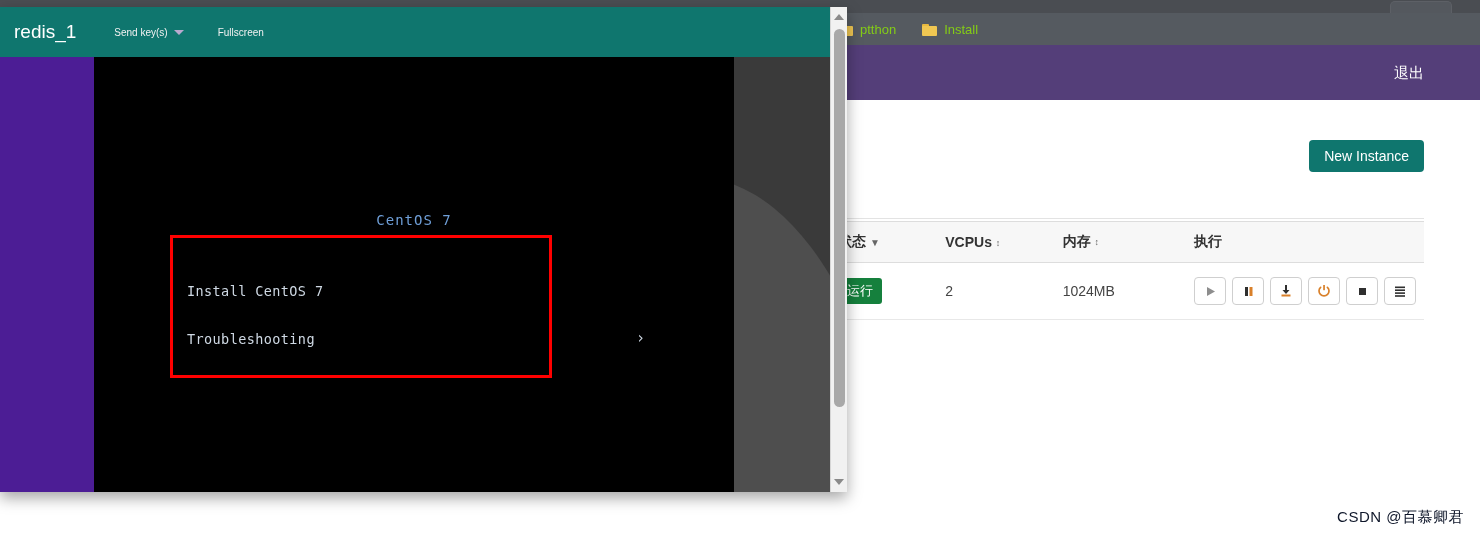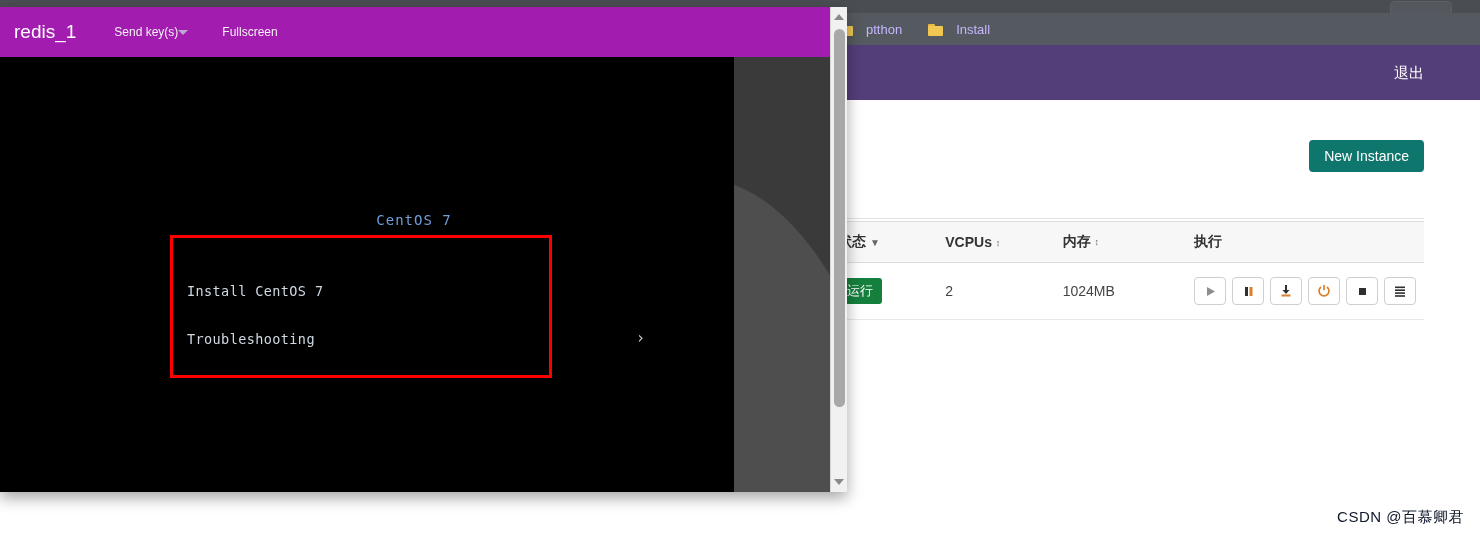--- a/index.html
+++ b/index.html
@@ -48,23 +48,23 @@
     width: 1480px; height: 32px;
     background: #555a60;
     display: flex;
     align-items: center;
     padding-left: 838px;
     box-sizing: border-box;
   }
   .bookmark-item {
     display: flex;
     align-items: center;
-    gap: 13px;
+    gap: 7px;
     margin-right: 26px;
-    color: #c4b5fd;
+    color: #84cc16;
     font-size: 13px;
     white-space: nowrap;
     cursor: pointer;
   }
   .folder-icon {
     width: 15px;
     height: 13px;
     position: relative;
     flex: 0 0 auto;
   }
@@ -220,55 +220,56 @@
     width: 847px;
     height: 485px;
     background: #2b2b2b;
     box-shadow: 0 6px 14px rgba(0,0,0,0.35);
     overflow: hidden;
   }
   #vnc-modal-header {
     position: absolute;
     left: 0; top: 0;
     width: 830px; height: 50px;
-    background: #a21caf;
+    background: #0f766e;
     display: flex;
     align-items: center;
     box-sizing: border-box;
     padding-left: 14px;
   }
   #vnc-title {
     color: #ffffff;
     font-size: 19px;
     margin-right: 38px;
     white-space: nowrap;
   }
   .vnc-menu-item {
     color: #f2f2f2;
-    font-size: 12px;
+    font-size: 10px;
     margin-right: 34px;
     white-space: nowrap;
     cursor: pointer;
     display: inline-flex;
     align-items: center;
+    gap: 6px;
   }
   .caret-down {
     width: 0; height: 0;
     border-left: 5px solid transparent;
     border-right: 5px solid transparent;
     border-top: 5px solid #b9a9cf;
     display: inline-block;
   }
 
   #vnc-body {
     position: absolute;
     left: 0; top: 50px;
     width: 830px;
     height: 435px;
-    background: #000000;
+    background: #4c1d95;
     overflow: hidden;
   }
   
   #vnc-wallpaper-right {
     position: absolute;
     left: 734px; top: 0;
     width: 96px; height: 435px;
     background: #3a3a3a;
     overflow: hidden;
   }

